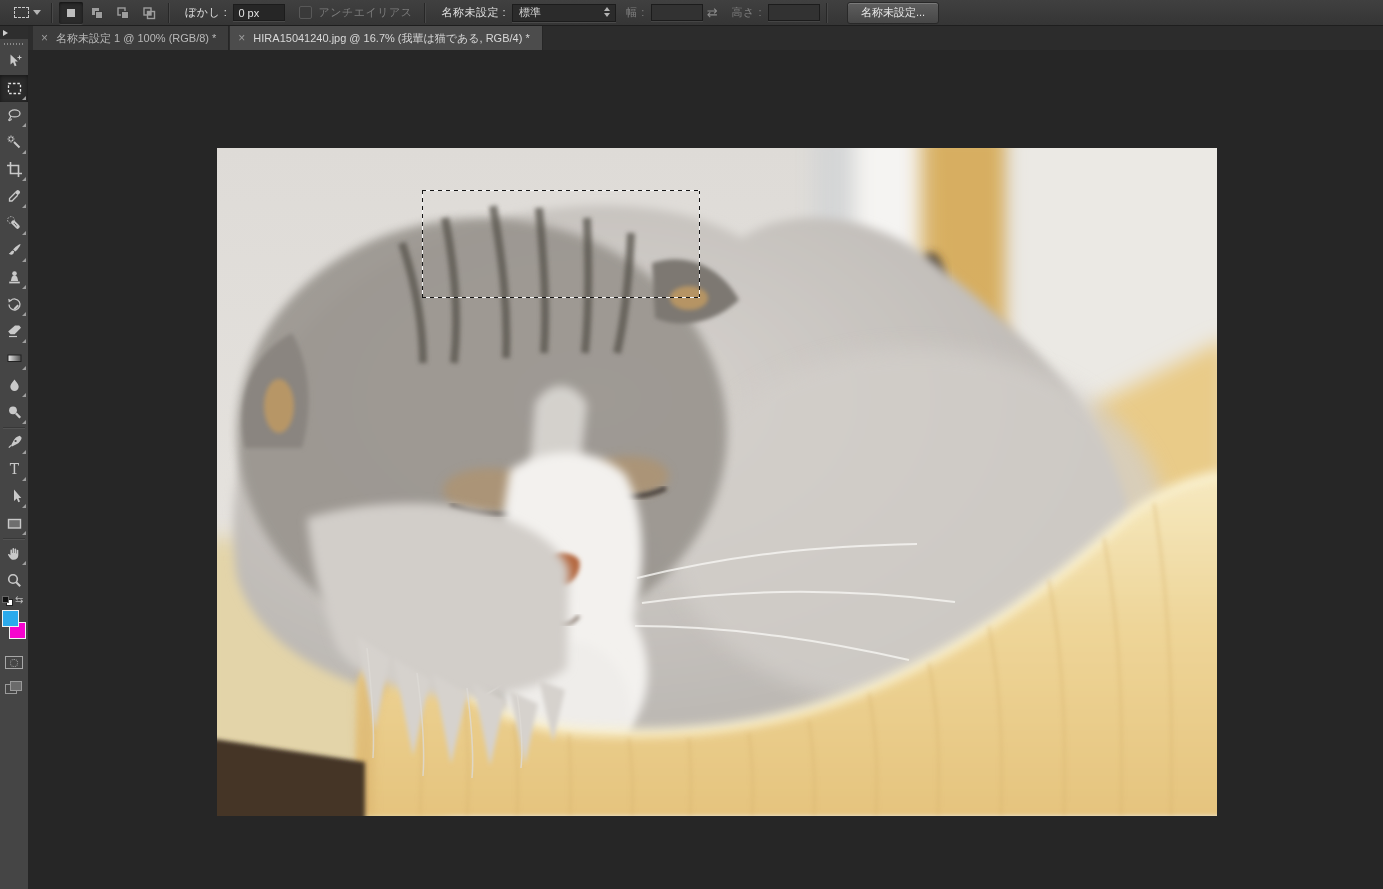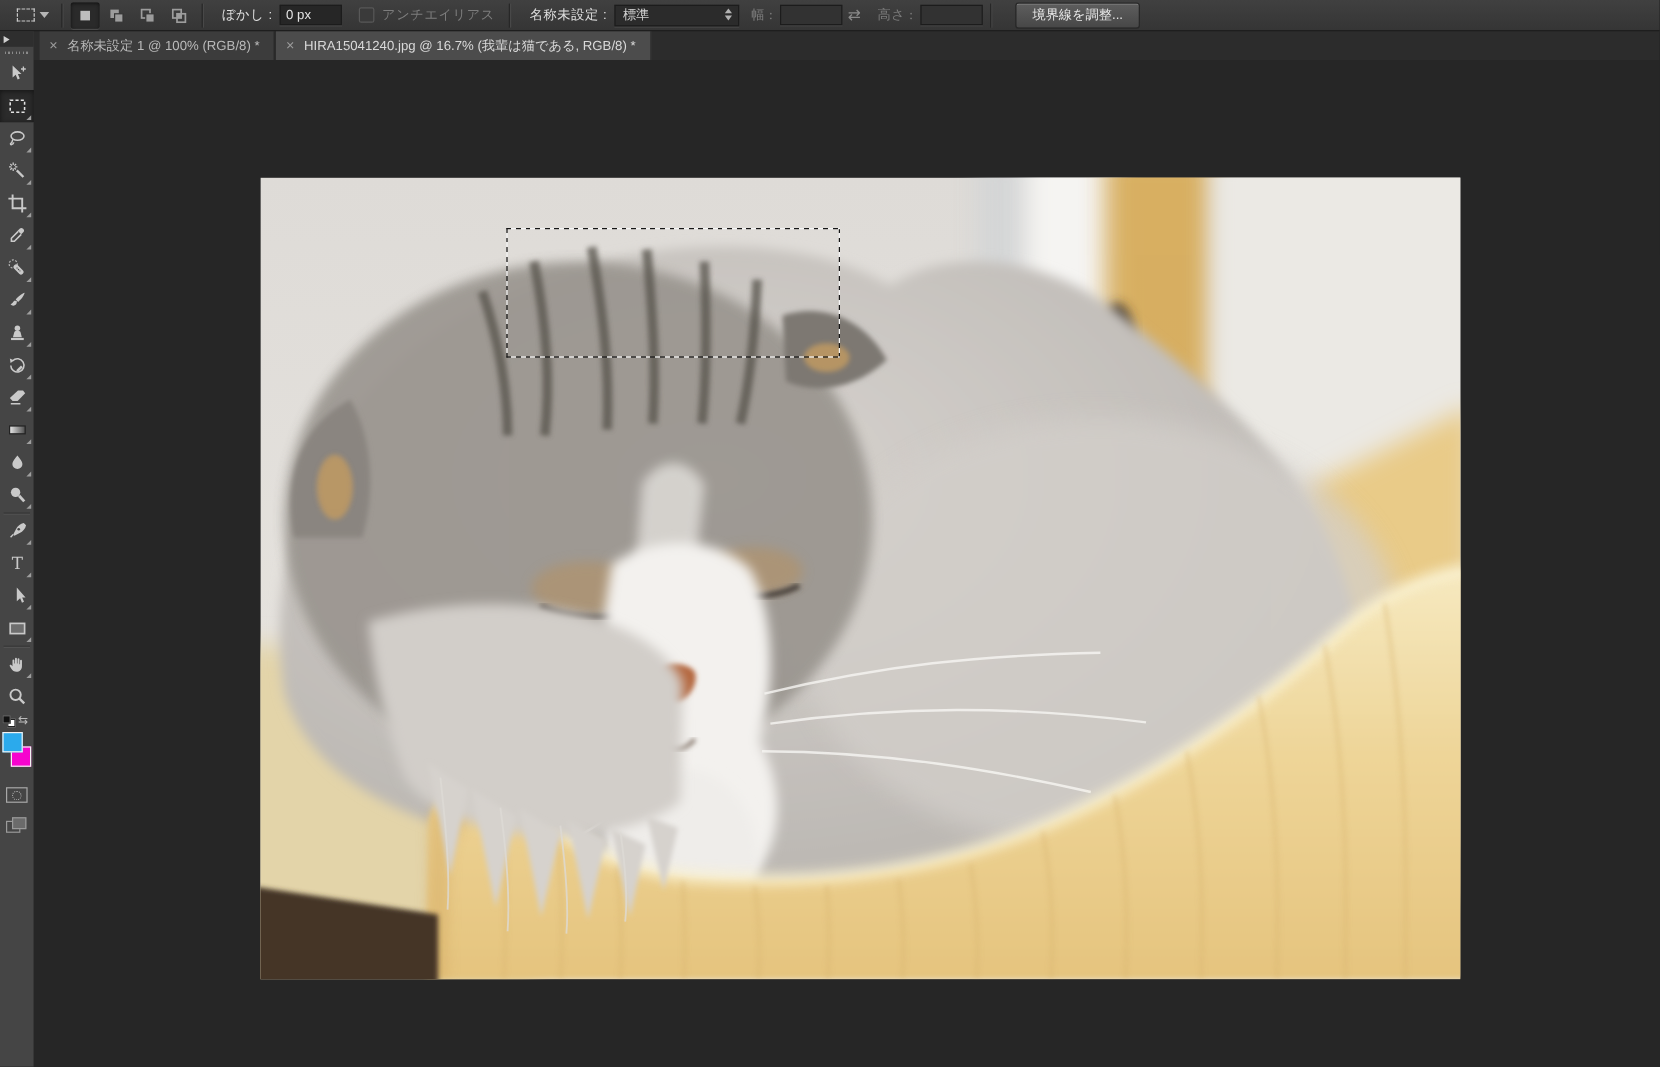--- a/index.html
+++ b/index.html
@@ -15,21 +15,21 @@
     display:flex; align-items:center; z-index:30;
   }
   .ob-sep{ width:1px; height:20px; background:#272727; box-shadow:1px 0 0 #484848; margin:0 6px; }
   .preset-box{ display:flex; align-items:center; gap:4px; margin-left:10px; padding:2px 4px; }
   .preset-marquee{ width:15px; height:11px; border:1px dashed #c9c9c9; }
   .caret-down{ width:0; height:0; border-left:4px solid transparent; border-right:4px solid transparent; border-top:5px solid #b5b5b5; }
   .mode-btn{ width:24px; height:22px; display:flex; align-items:center; justify-content:center;
              border-radius:2px; margin:0 1px; }
   .mode-btn.active{ background:#2a2a2a; box-shadow:inset 0 1px 3px #111, 0 1px 0 #4a4a4a; }
   .ob-label{ color:#e0e0e0; margin:0 6px 0 10px; letter-spacing:.5px; }
-  .ob-label.dim{ color:#7d7d7d;font-family:Liberation Serif, serif; }
+  .ob-label.dim{ color:#7d7d7d; }
   .ob-input{
     width:52px; height:17px; background:#262626; border:1px solid #1c1c1c;
     box-shadow:0 1px 0 #4a4a4a; color:#e3e3e3; font-size:11px; padding:0 4px;
     font-family:"Liberation Sans", sans-serif;
   }
   .ob-input:disabled{ background:#323232; box-shadow:0 1px 0 #454545; }
   .ob-check{ width:13px; height:13px; background:#3a3a3a; border:1px solid #585858; border-radius:2px; margin-left:14px; }
   .dropdown{
     width:104px; height:18px; background:#2b2b2b; border:1px solid #1c1c1c;
     box-shadow:0 1px 0 #4a4a4a; display:flex; align-items:center; position:relative;
@@ -159,32 +159,32 @@
       </span>
   </div>
 
   <span class="ob-label dim">幅 :</span>
   <input class="ob-input" disabled="" style="">
   <span class="swap-icon">⇄</span>
   <span class="ob-label dim">高さ :</span>
   <input class="ob-input" disabled="" style="">
   <div class="ob-sep"></div>
 
-  <button class="refine-btn">境界線を調整...</button>
+  <button class="refine-btn">名称未設定...</button>
 </div>
 
 <div class="tabbar">
   <div style="width:5px"></div>
   <div class="tab">
     <span class="close">×</span>
     <span>名称未設定 1 @ 100% (RGB/8) *</span>
   </div>
   <div class="tab active">
     <span class="close">×</span>
-    <span>HIRA15041240.jpg @ 16.7% (我輩は猫である, RGB/8) *</span>
+    <span>HIRA15041240.jpg @ 16.7% (我輩は猫である, RGB/4) *</span>
   </div>
 </div>
 
 <div class="toolbar">
   <div class="tb-header">
     <span class="tb-collapse"></span>
   </div>
   <div class="tb-grip">
       <i></i>
     </div>

